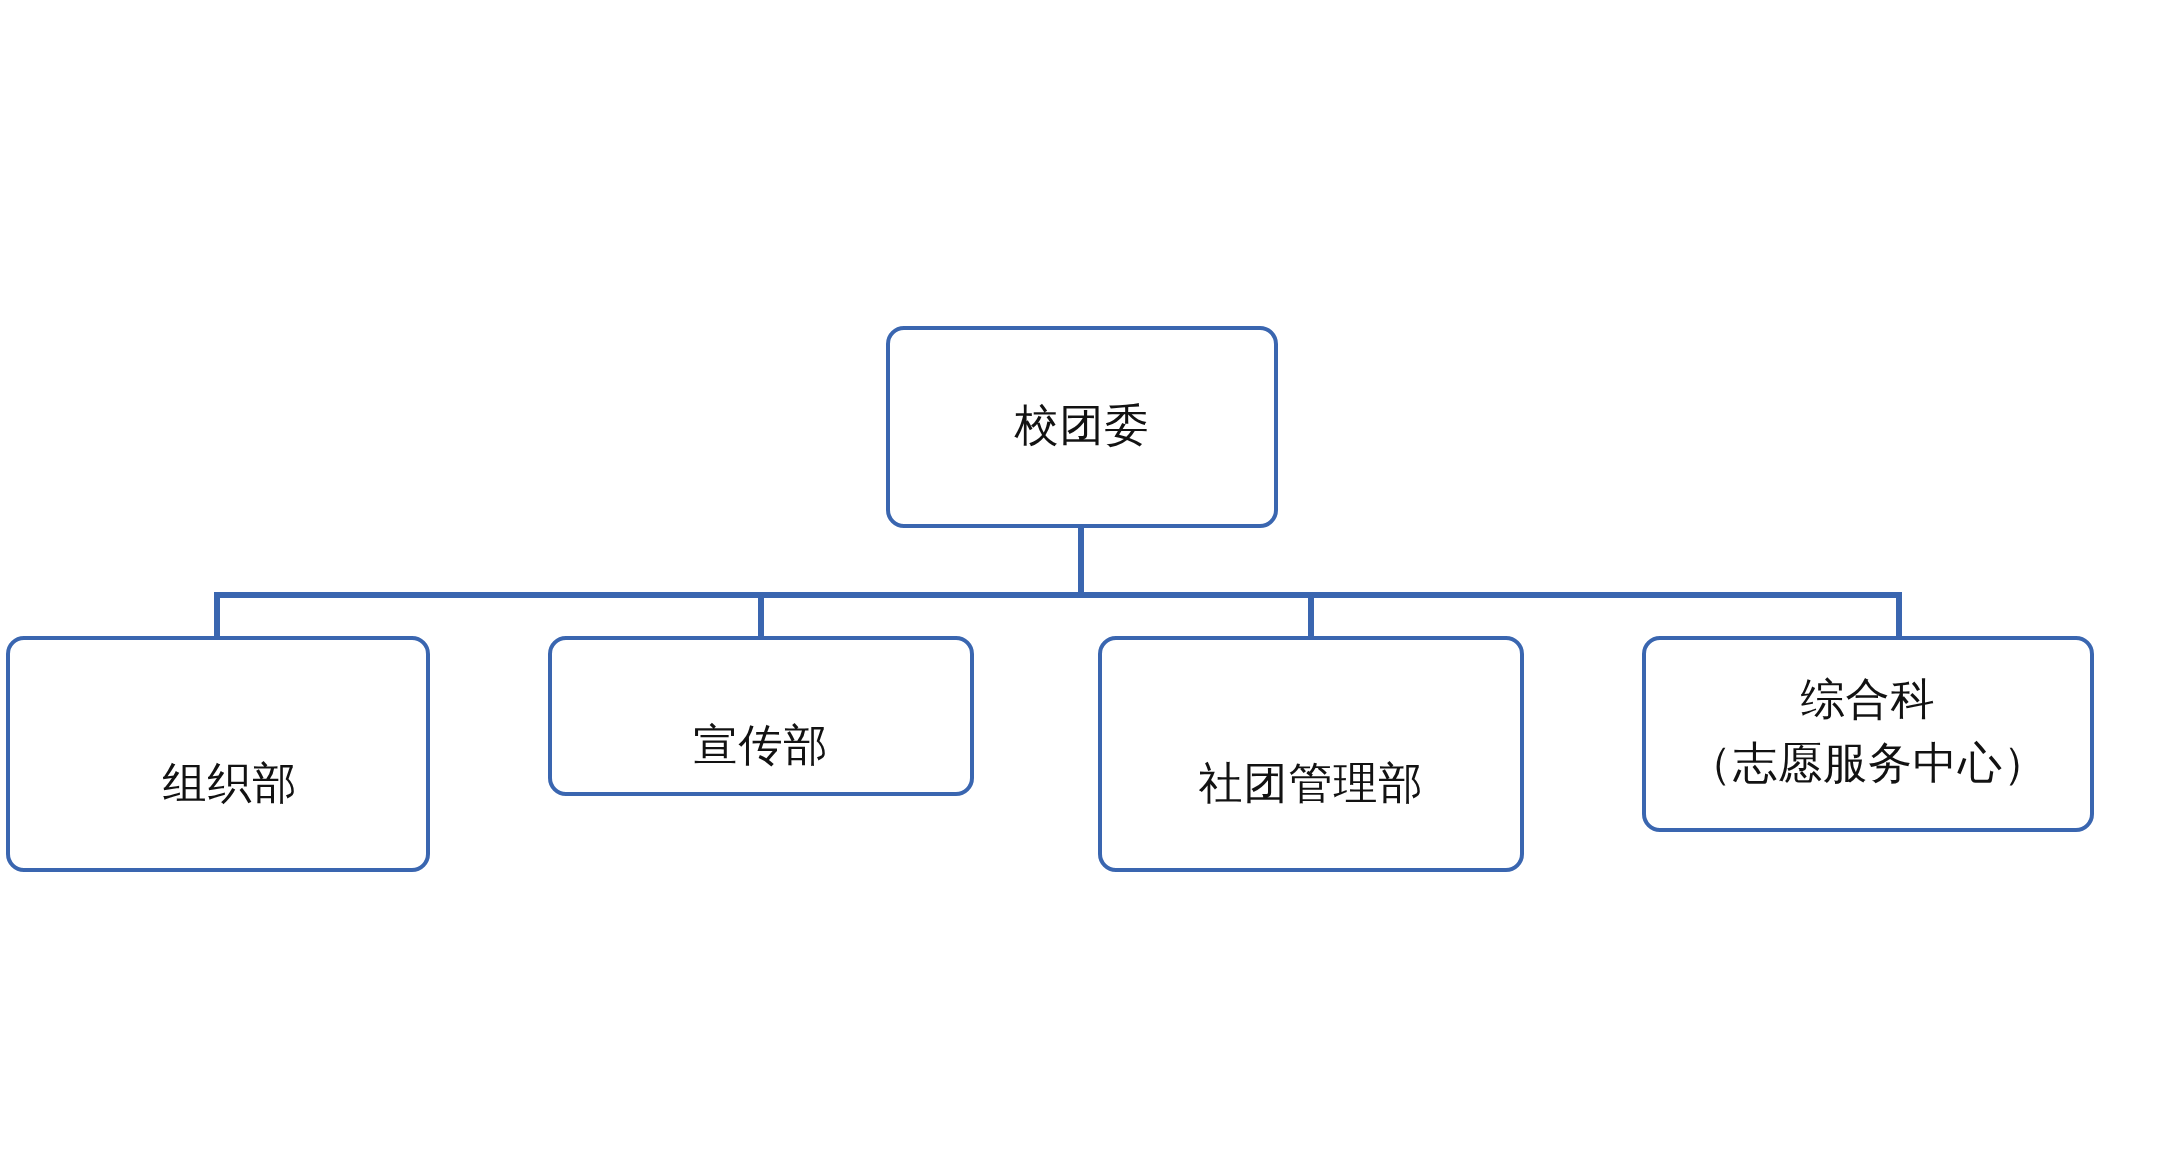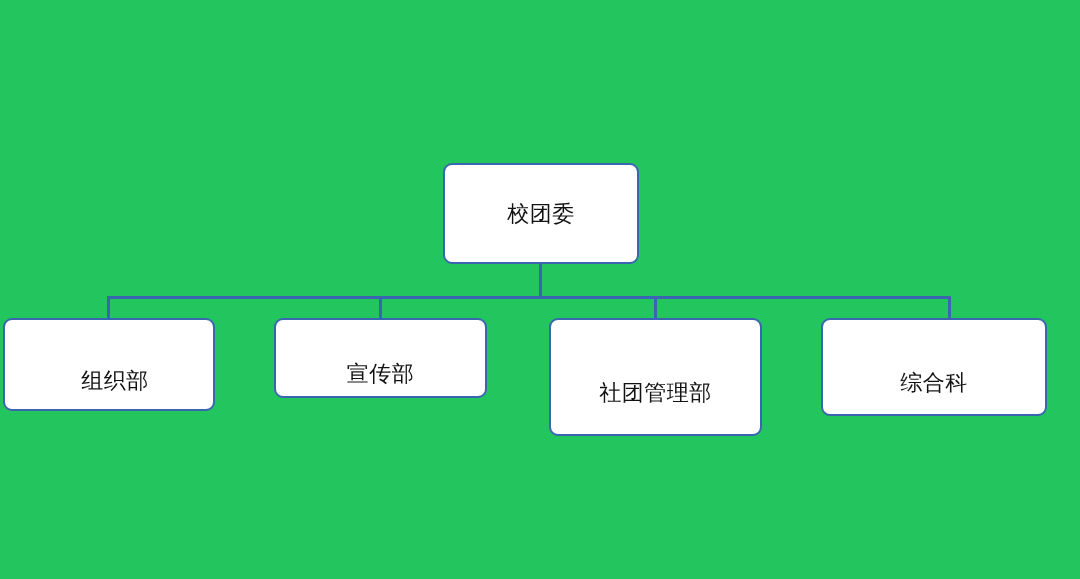--- a/index.html
+++ b/index.html
@@ -7,21 +7,21 @@
     padding: 0;
     background: #000000;
   }
   body {
     font-family: "DejaVu Sans", "Liberation Sans", sans-serif;
   }
   #canvas {
     position: relative;
     width: 1080px;
     height: 579px;
-    background: #22c55e;
+    background: #ffffff;
     overflow: hidden;
   }
   .node {
     position: absolute;
     box-sizing: border-box;
     background: #ffffff;
     border: 2.5px solid #3a66b0;
     border-radius: 9px;
     display: flex;
     align-items: center;
@@ -43,21 +43,21 @@
     left: 443px;
     top: 163px;
     width: 196px;
     height: 101px;
   }
   
   #node-child-0 {
     left: 3px;
     top: 318px;
     width: 212px;
-    height: 93px;
+    height: 118px;
     padding-left: 12px;
   }
   #node-child-1 {
     left: 274px;
     top: 318px;
     width: 213px;
     height: 80px;
   }
   #node-child-2 {
     left: 549px;
@@ -127,16 +127,17 @@
 
   <div class="node" id="node-child-2">
     <span class="node-label">
       <span>社团管理部</span>
     </span>
   </div>
 
   <div class="node" id="node-child-3">
     <span class="node-label">
       <span>综合科</span>
+      <span class="line2">（志愿服务中心）</span>
     </span>
   </div>
 
 </div>
 
 </body></html>

